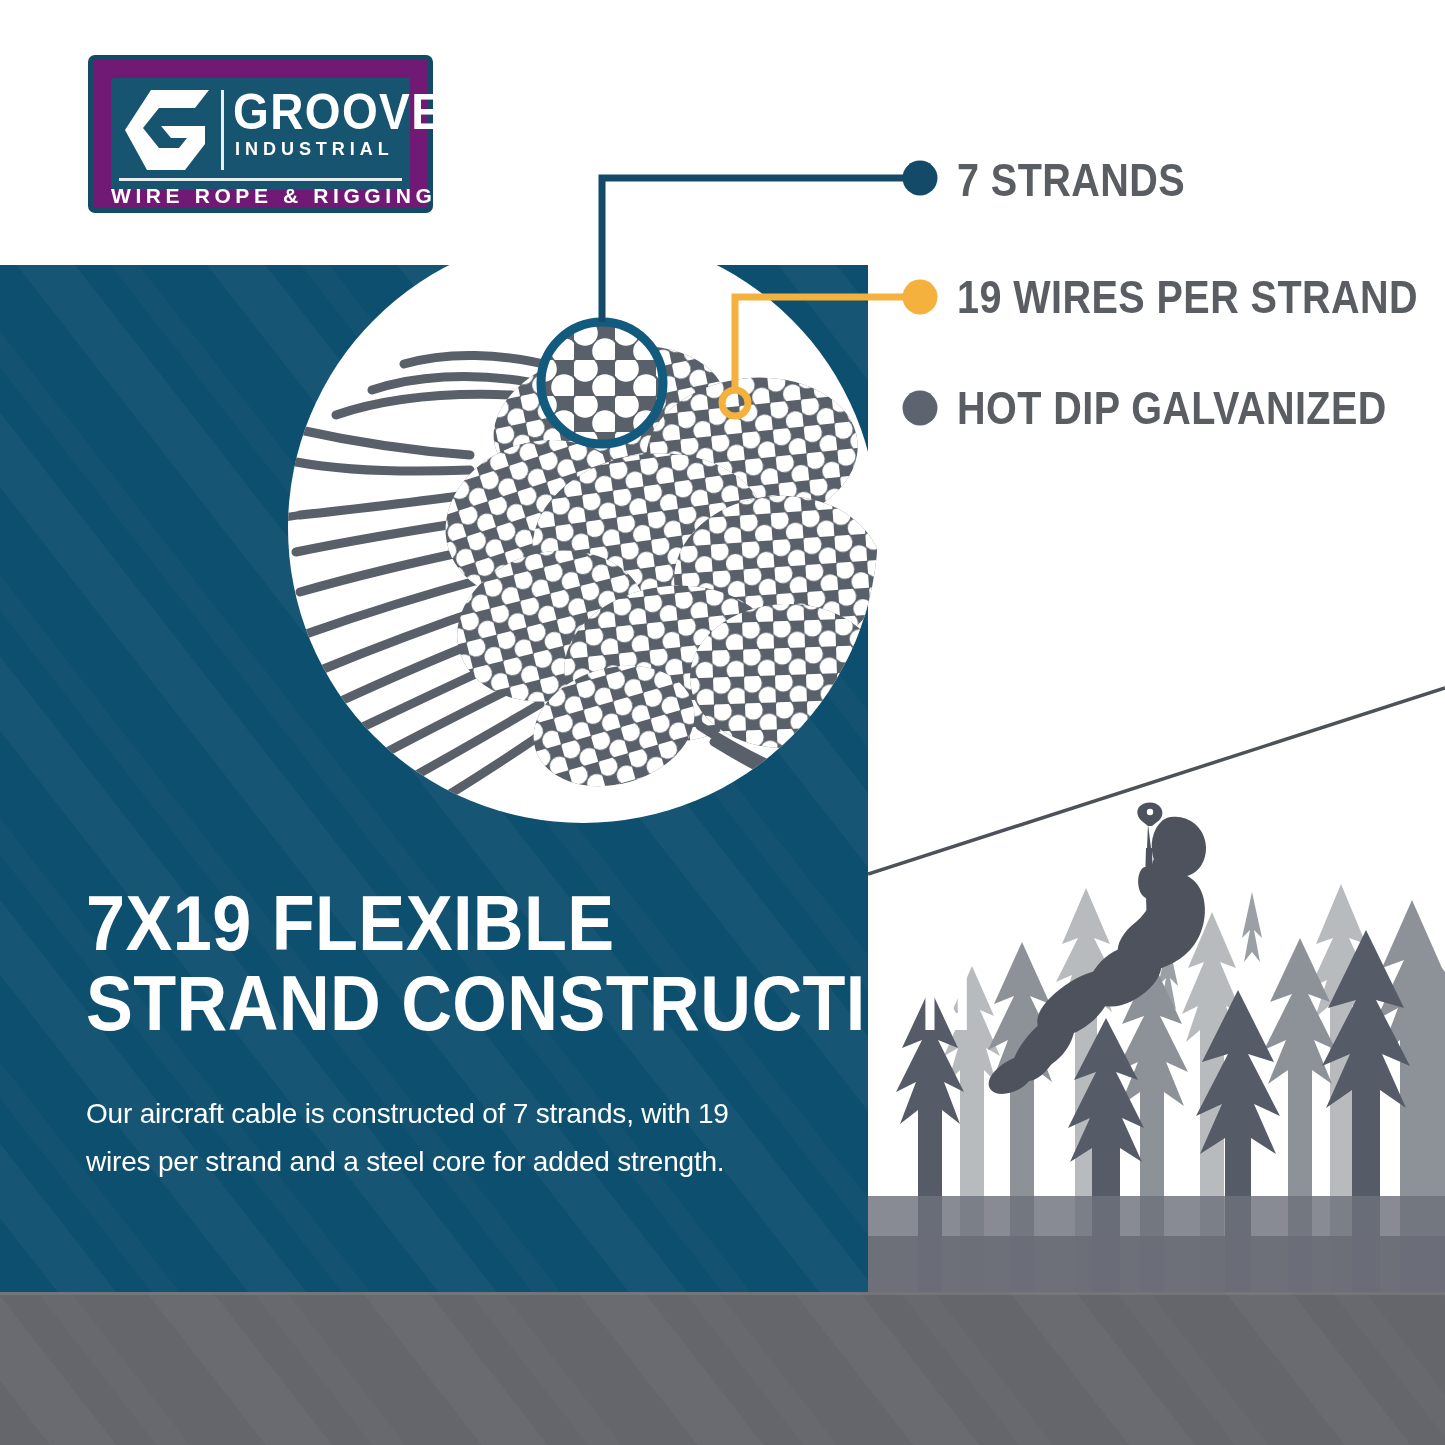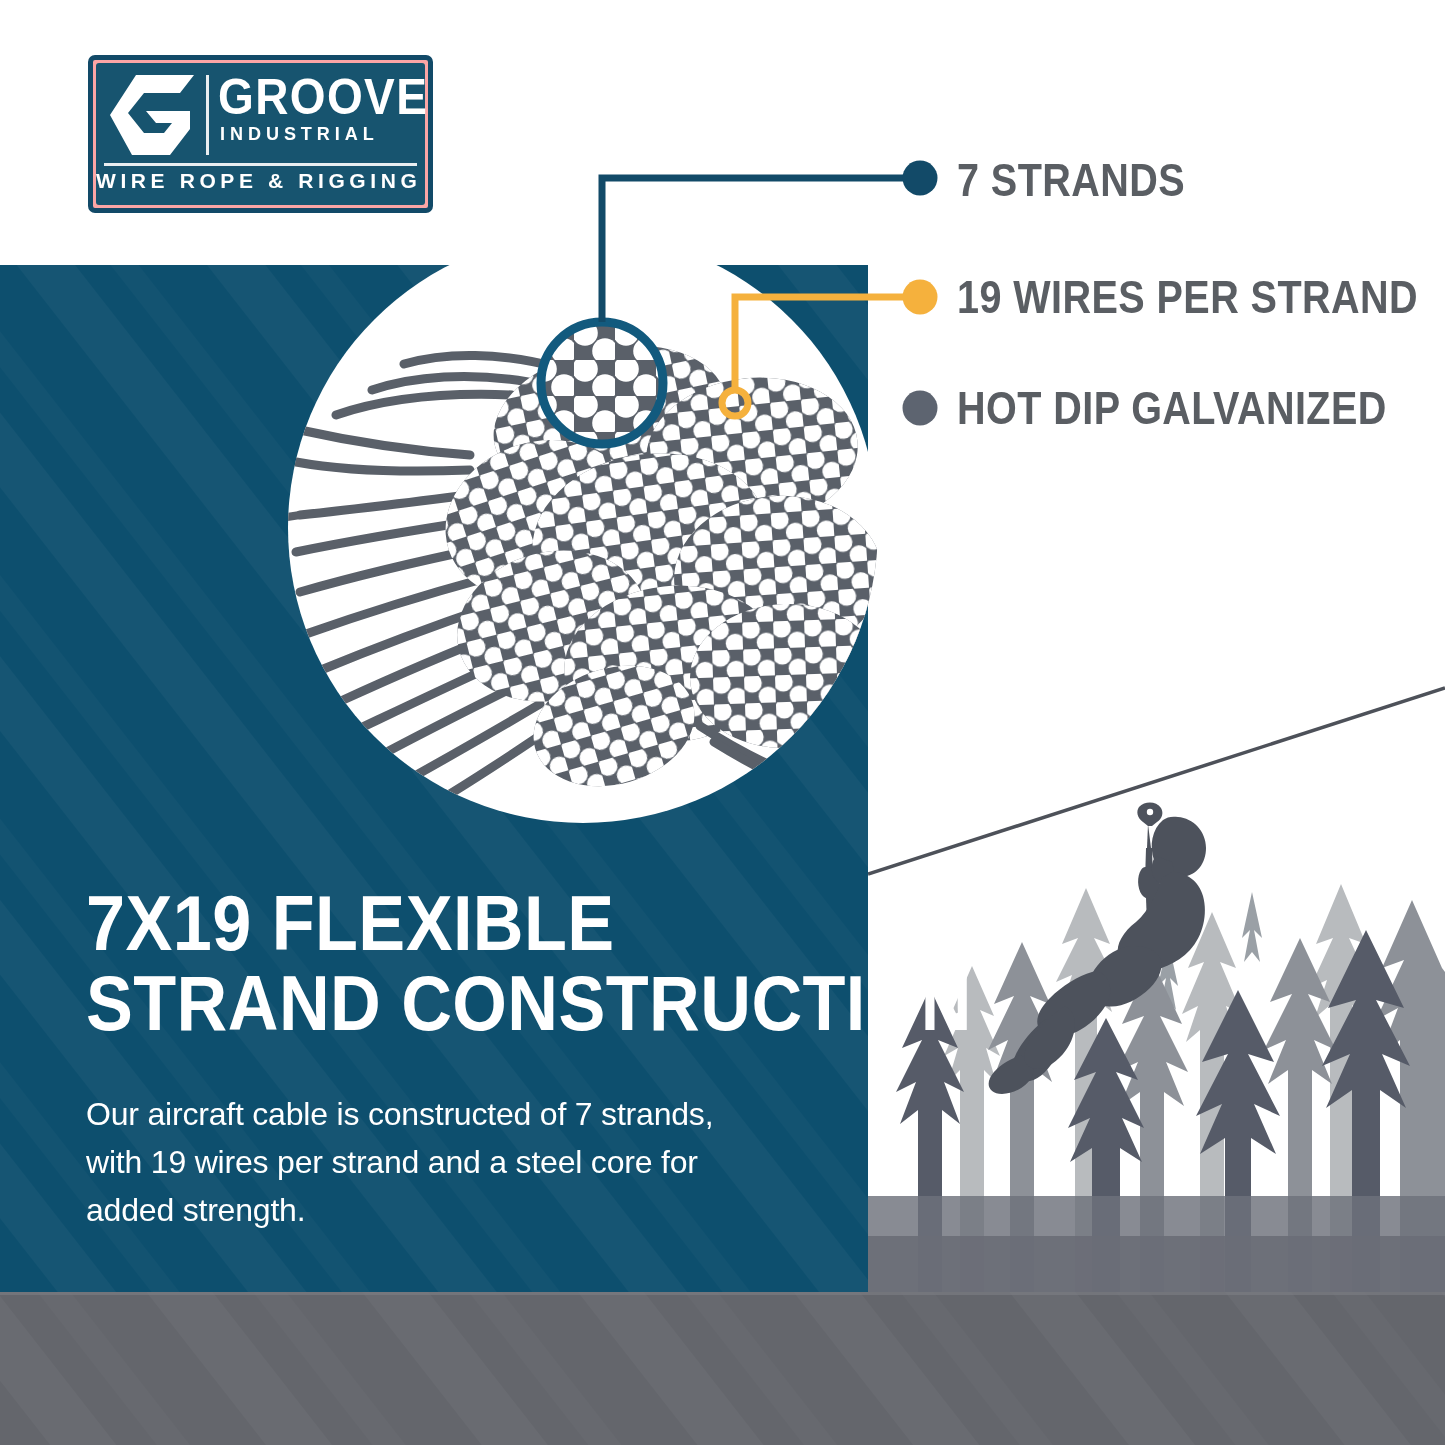--- a/index.html
+++ b/index.html
@@ -25,22 +25,22 @@
   }
   
   .logo-box {
     position: absolute;
     left: 88px;
     top: 55px;
     width: 345px;
     height: 158px;
     border: 5px solid #124a68;
     border-radius: 7px;
-    background: #fca5a5;
-    padding: 3px;
+    background: #701a75;
+    padding: 18px;
     box-sizing: border-box;
   }
   .logo-inner {
     width: 100%;
     height: 100%;
     background: #17546f;
     border-radius: 3px;
     position: relative;
     box-sizing: border-box;
   }
@@ -140,21 +140,21 @@
   }
   .headline span { display: block; white-space: nowrap; }
   .body-copy {
     position: absolute;
     left: 86px;
     top: 1090px;
     width: 660px;
     color: #ffffff;
     font-family: "Liberation Sans", sans-serif;
     font-weight: normal;
-    font-size: 32px;
+    font-size: 28px;
     line-height: 48px;
     letter-spacing: -0.2px;
   }
 </style>
 </head>
 <body>
 
 <div id="stage">
 
   <svg id="art" viewBox="0 0 1445 1445" xmlns="http://www.w3.org/2000/svg">

